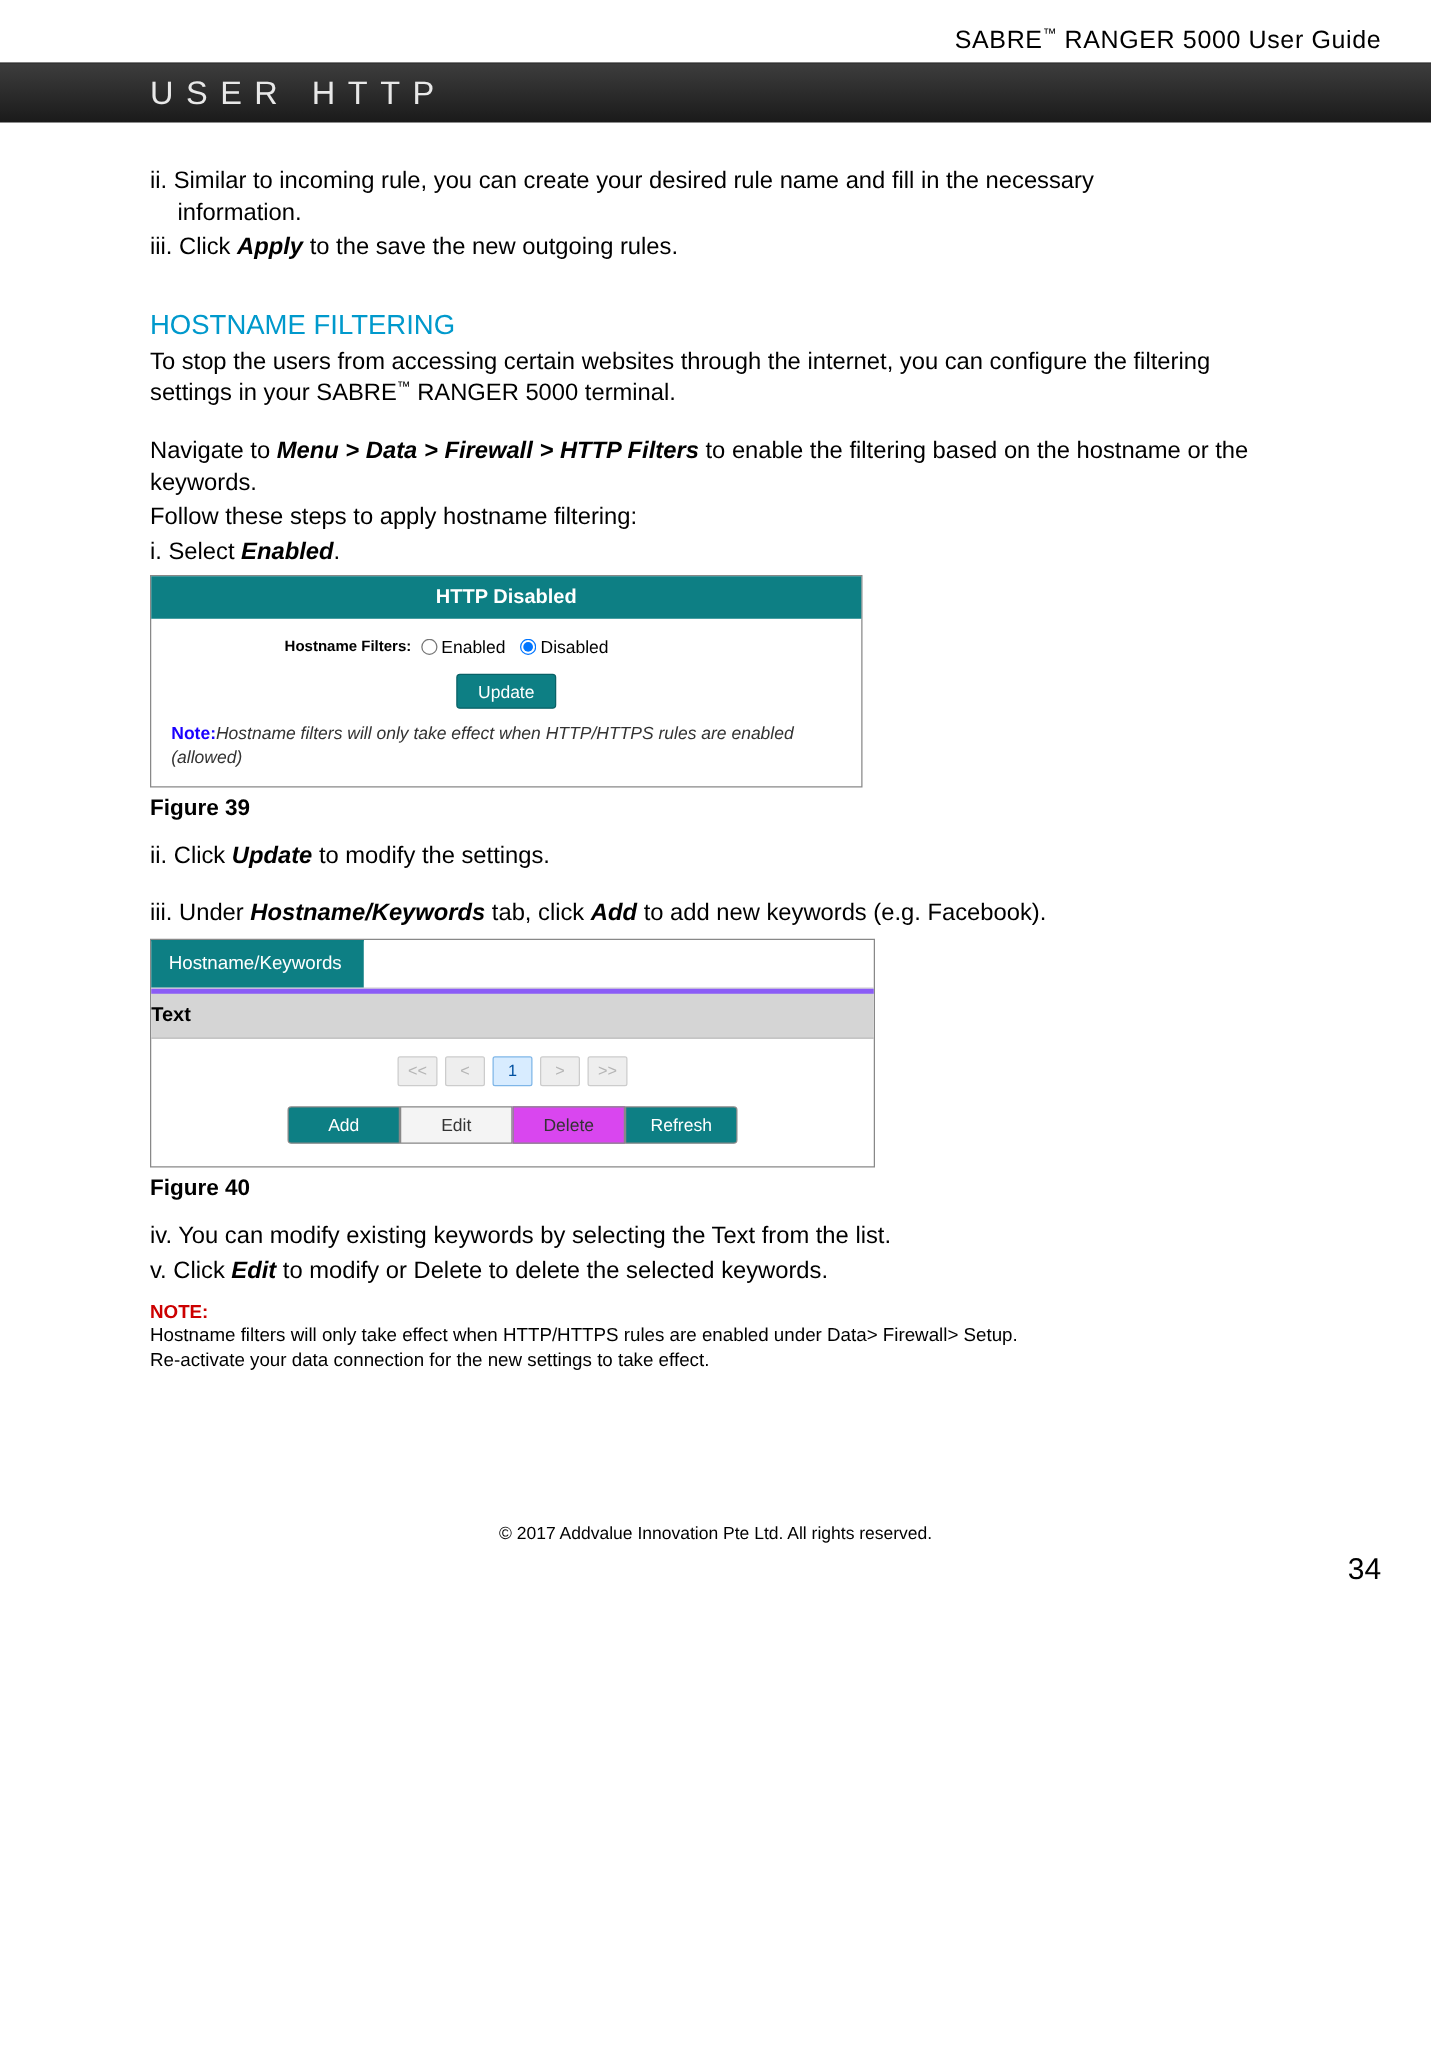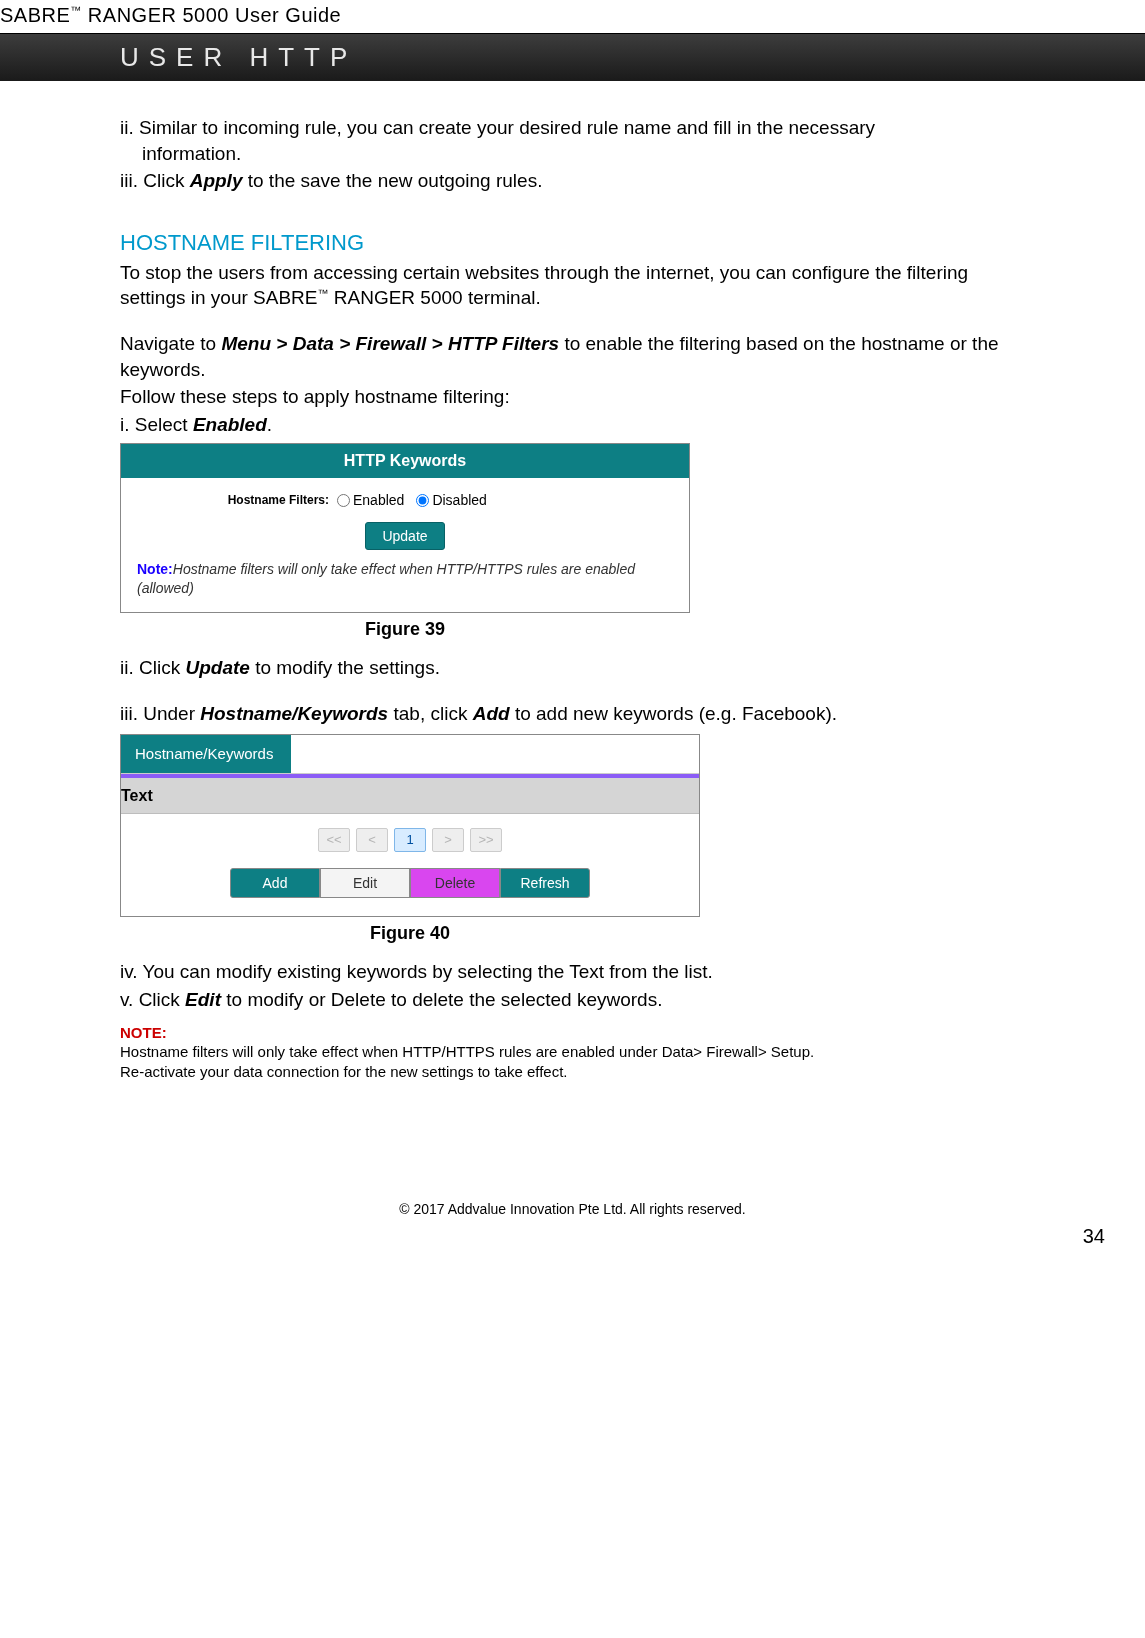--- a/index.html
+++ b/index.html
@@ -4,22 +4,23 @@
   <style>
     * { box-sizing: border-box; margin: 0; padding: 0; }
     body {
       font-family: Arial, Helvetica, sans-serif;
       background: #fff;
       width: 1145px;
       margin: 0 auto;
       color: #000;
     }
     .page-header {
+      text-align: right;
       font-size: 20px;
-      padding: 4px 40px 6px 0;
+      padding: 21px 40px 6px 0;
       letter-spacing: 0.5px;
     }
     .sup { font-size: 11px; vertical-align: super; }
     .banner {
       background: linear-gradient(to bottom, #3d3d3d 0%, #1a1a1a 100%);
       color: #e8e8e8;
       height: 48px;
       display: flex;
       align-items: center;
       padding-left: 120px;
@@ -40,21 +41,21 @@
       color: #0099cc;
       font-size: 22px;
       font-weight: 400;
       margin-top: 16px;
       margin-bottom: 2px;
     }
     .para { margin-top: 2px; }
     .spacer { height: 18px; }
     .b { font-weight: bold; font-style: italic; }
     .figure-wrap { margin-top: 6px; }
-    .figure-caption { text-align: center; font-weight: bold; font-size: 18px; margin-top: 4px; margin-bottom: 14px; }
+    .figure-caption { text-align: left; font-weight: bold; font-size: 18px; margin-top: 4px; margin-bottom: 14px; }
     
     .fig39 {
       width: 570px;
       border: 1px solid #888;
       background: #fff;
       font-size: 15px;
     }
     .fig39-title {
       background: #0d7f84;
       color: #fff;
@@ -112,21 +113,21 @@
     .btn-add { background:#0d7f84; color:#fff; border-color:#0a5f63; border-radius:3px 0 0 3px;}
     .btn-edit { background:#f4f4f4; color:#333; border-left:none;}
     .btn-delete { background:#d946ef; color:#333; border-left:none;}
     .btn-refresh { background:#0d7f84; color:#fff; border-color:#0a5f63; border-left:none; border-radius:0 3px 3px 0;}
     .note-block { margin-top: 10px; font-size:15px; line-height:1.3;}
     .note-block .nlabel { color:#cc0000; font-weight:bold;}
     .footer {
       text-align:center; font-size:14px; margin-top: 120px; padding-bottom:8px;
     }
     .pagenum {
-      text-align:right; font-size:20px; padding-right:40px; padding-bottom:20px;
+      text-align:right; font-size:24px; padding-right:40px; padding-bottom:20px;
     }
   </style>
 </head>
 <body>
 
 <div class="page-header">
   <span>SABRE</span><span class="sup">™</span><span> RANGER 5000 User Guide</span>
 </div>
 
 <div class="banner">USER HTTP</div>
@@ -151,21 +152,21 @@
   <div class="para">
     <span>Navigate to </span><span class="b">Menu &gt; Data &gt; Firewall &gt; HTTP Filters</span><span> to enable the filtering based on the hostname or the keywords.</span>
   </div>
   <div class="para">Follow these steps to apply hostname filtering:</div>
   <div class="para">
     <span>i. Select </span><span class="b">Enabled</span><span>.</span>
   </div>
 
   <div class="figure-wrap">
     <div class="fig39">
-      <div class="fig39-title">HTTP Keywords</div>
+      <div class="fig39-title">HTTP Disabled</div>
       <div class="fig39-body">
         <div class="fig39-row">
           <div class="fig39-label">Hostname Filters:</div>
           <div class="fig39-opts">
             <label>
                 <input type="radio" name="hf" style="">
                 <span>Enabled</span>
               </label>
             <label>
                 <input type="radio" name="hf" checked="" style="">

